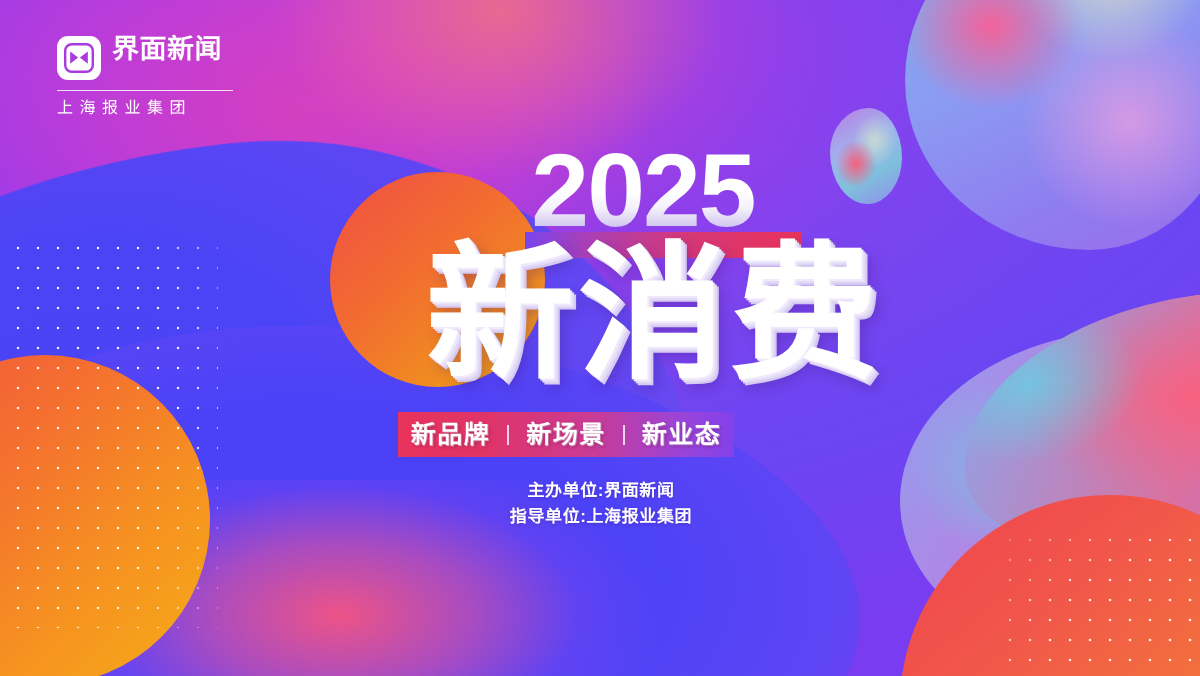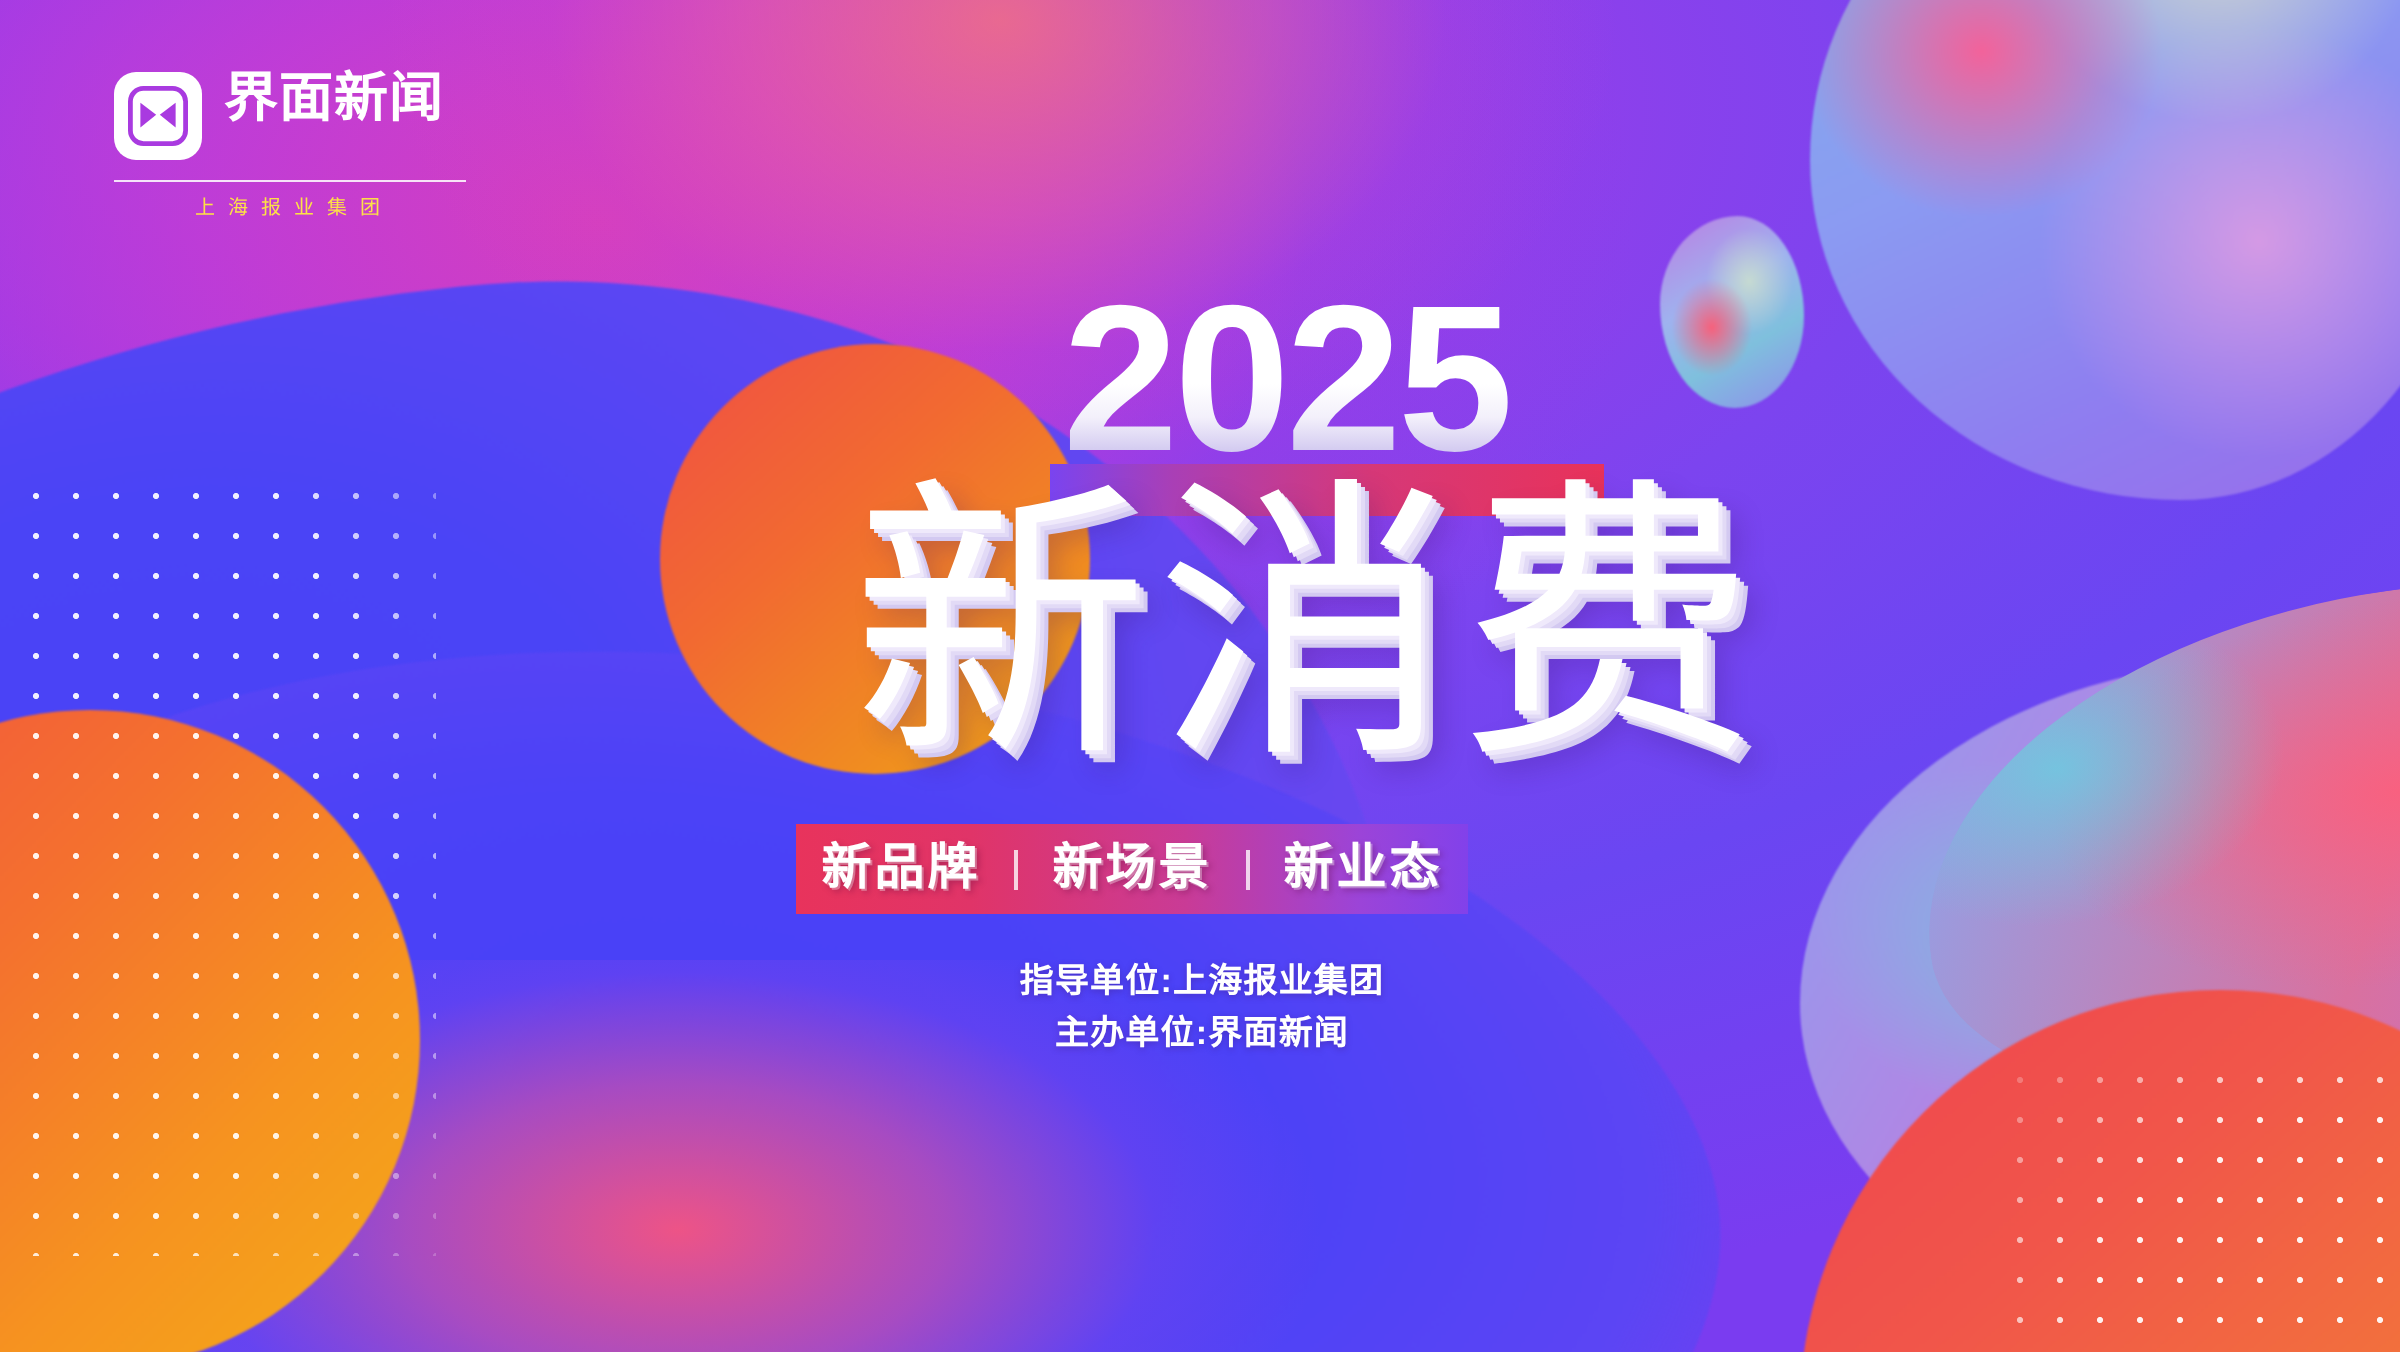--- a/index.html
+++ b/index.html
@@ -190,27 +190,26 @@
     white-space: nowrap;
   }
   .logo-rule {
     margin-top: 10px;
     height: 1px;
     width: 176px;
     background: rgba(255,255,255,0.85);
   }
   .logo-sub {
     margin-top: 9px;
-    color: #fde047;
-    font-size: 10px;
+    color: #ffffff;
+    font-size: 16px;
     font-weight: 400;
     letter-spacing: 6.5px;
     line-height: 1;
     white-space: nowrap;
-    text-align: center;
   }
 
   
   .stack {
     position: absolute;
     left: 0; right: 0;
     top: 0;
   }
 
   .year-wrap {
@@ -244,21 +243,21 @@
   .headline-wrap {
     position: absolute;
     left: 0; right: 0;
     top: 240px;
     text-align: center;
   }
   .headline {
     display: inline-block;
     margin-left: 108px;
     font-size: 148px;
-    font-weight: 400;
+    font-weight: 700;
     line-height: 1;
     letter-spacing: 4px;
     color: #ffffff;
     text-shadow:
        2px 2px 0 #efe9fb,
        4px 4px 0 #e2daf6,
        6px 6px 0 #d3c9f1,
        8px 9px 14px rgba(60,20,110,0.30);
   }
 
@@ -358,18 +357,18 @@
       <div class="tagline-inner">
         <span class="tagline-word">新品牌</span>
         <span class="tagline-sep"></span>
         <span class="tagline-word">新场景</span>
         <span class="tagline-sep"></span>
         <span class="tagline-word">新业态</span>
       </div>
     </div>
 
     <div class="credits">
+      <div class="credit-line">主办单位:界面新闻</div>
       <div class="credit-line">指导单位:上海报业集团</div>
-      <div class="credit-line">主办单位:界面新闻</div>
     </div>
 
   </div>
 </div>
 
 </body></html>

